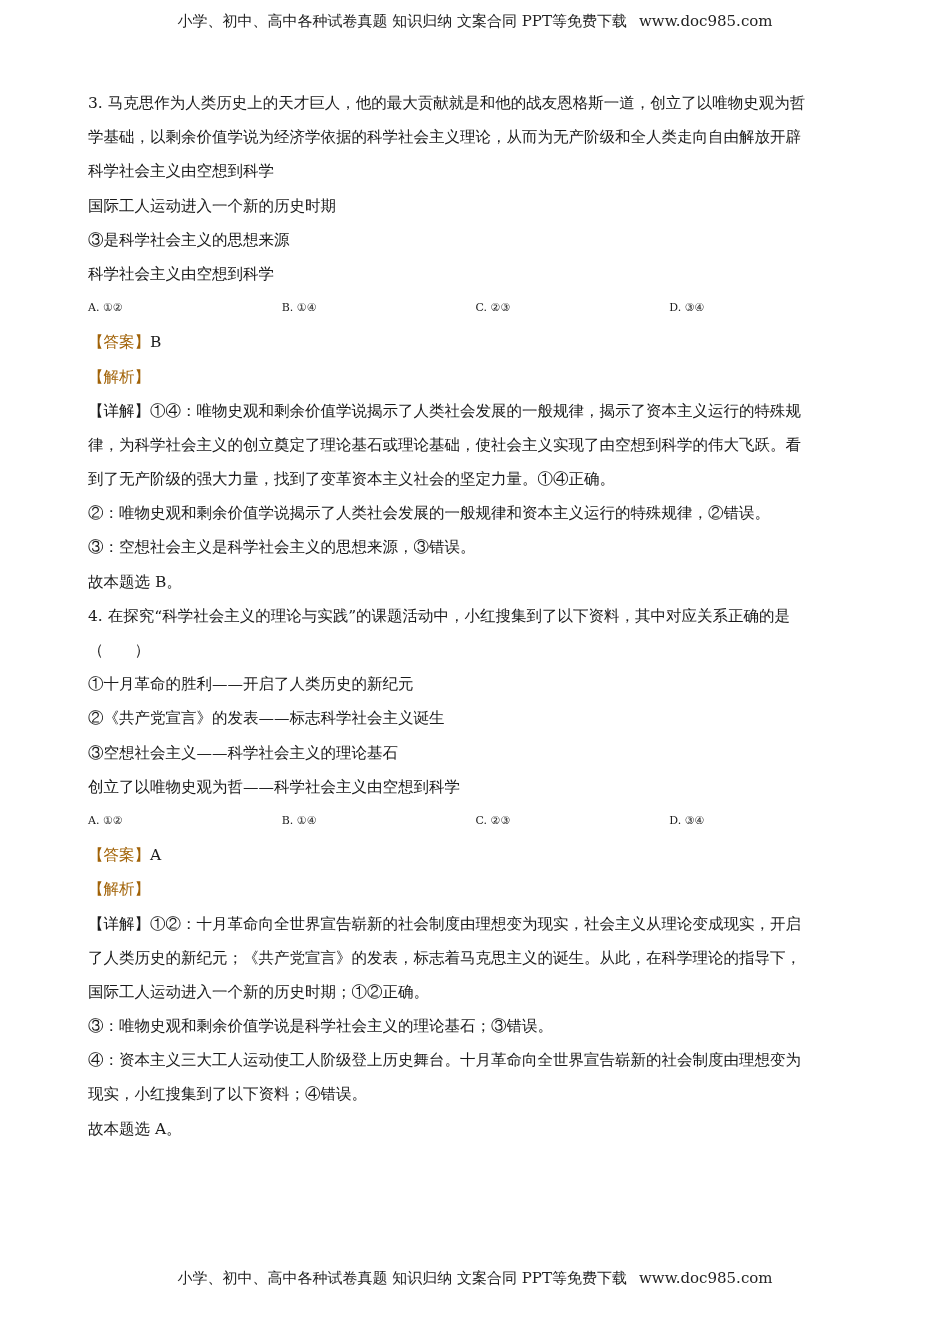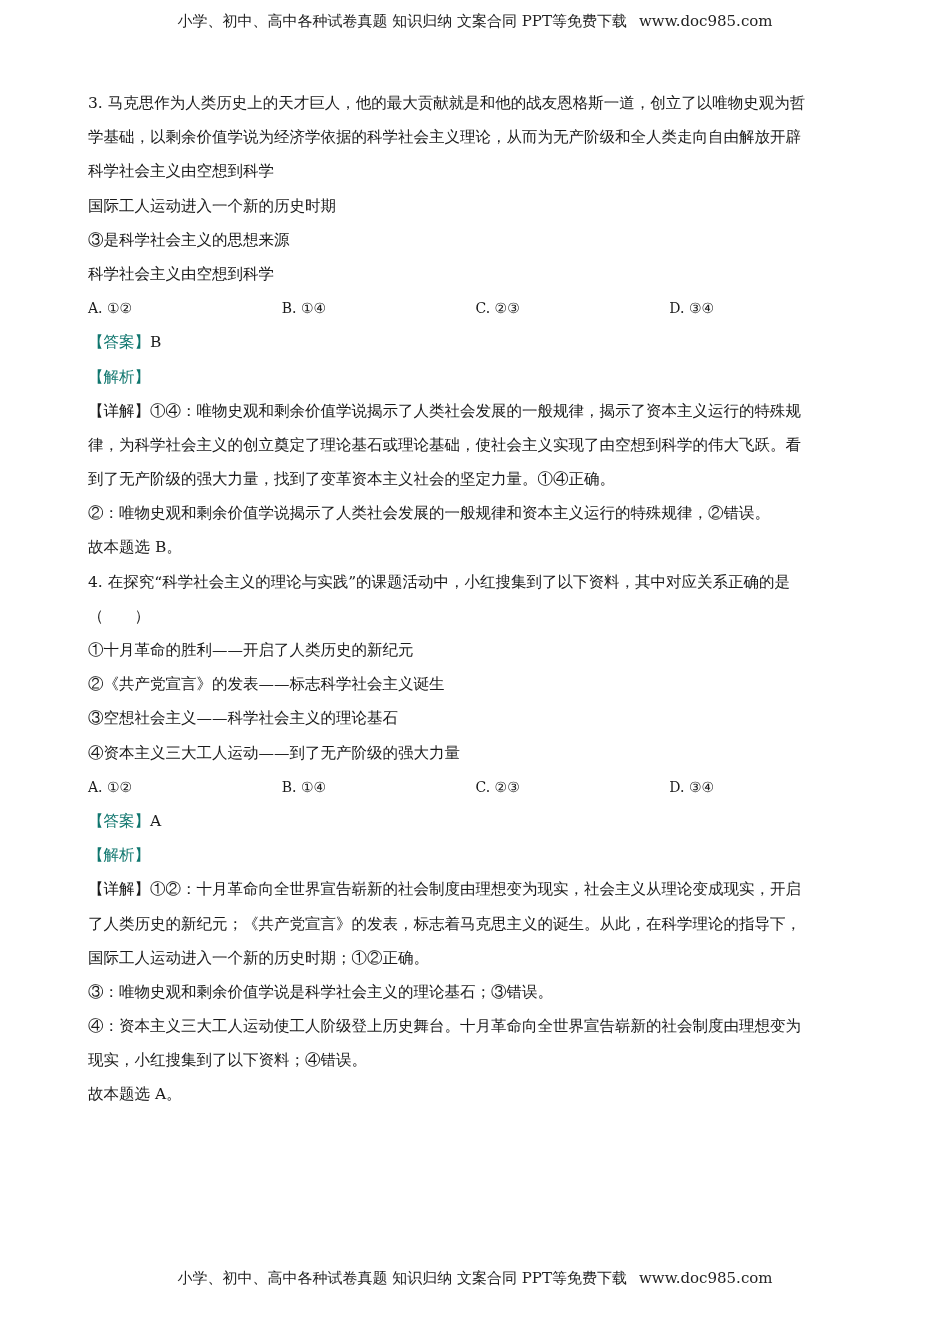--- a/index.html
+++ b/index.html
@@ -15,23 +15,23 @@
   .page-header { top: 12px; }
   .page-footer { top: 1269px; }
   .page-header .site, .page-footer .site { margin-left: 12px; }
   .content {
     position: absolute; left: 88px; top: 86px; width: 775px;
   }
   .line {
     font-size: 15.5px; line-height: 34.2px; height: 34.2px;
     white-space: nowrap; overflow: visible;
   }
-  .options { display: flex; font-size: 14px; line-height: 34.2px; height: 34.2px; }
+  .options { display: flex; font-size: 11px; line-height: 34.2px; height: 34.2px; }
   .options .opt { width: 194px; white-space: nowrap; }
-  .tag { color: #0f766e; text-align: center; }
+  .tag { color: #a16207; text-align: center; }
 </style>
 </head>
 <body>
 
 <div class="page-header">
   <span>小学、初中、高中各种试卷真题 知识归纳 文案合同 PPT等免费下载</span><span class="site">www.doc985.com</span>
 </div>
 
 <div class="content">
 
@@ -47,30 +47,31 @@
       <span class="opt">B. ①④</span>
       <span class="opt">C. ②③</span>
       <span class="opt">D. ③④</span>
     </div>
     <div class="line"><span class="tag">【答案】</span><span>B</span></div>
     <div class="line"><span class="tag">【解析】</span></div>
     <div class="line"><span>【详解】</span><span>①④：唯物史观和剩余价值学说揭示了人类社会发展的一般规律，揭示了资本主义运行的特殊规</span></div>
     <div class="line">律，为科学社会主义的创立奠定了理论基石或理论基础，使社会主义实现了由空想到科学的伟大飞跃。看</div>
     <div class="line">到了无产阶级的强大力量，找到了变革资本主义社会的坚定力量。①④正确。</div>
     <div class="line">②：唯物史观和剩余价值学说揭示了人类社会发展的一般规律和资本主义运行的特殊规律，②错误。</div>
+    <div class="line">③：空想社会主义是科学社会主义的思想来源，③错误。</div>
     <div class="line">故本题选 B。</div>
   </div>
 
   <div>
     <div class="line">4. 在探究“科学社会主义的理论与实践”的课题活动中，小红搜集到了以下资料，其中对应关系正确的是</div>
     <div class="line">（　　）</div>
     <div class="line">①十月革命的胜利——开启了人类历史的新纪元</div>
     <div class="line">②《共产党宣言》的发表——标志科学社会主义诞生</div>
     <div class="line">③空想社会主义——科学社会主义的理论基石</div>
-    <div class="line">④资本主义三大工人运动——到了无产阶级的强大力量</div>
+    <div class="line">创立了以唯物史观为哲——科学社会主义由空想到科学</div>
     <div class="options">
       <span class="opt">A. ①②</span>
       <span class="opt">B. ①④</span>
       <span class="opt">C. ②③</span>
       <span class="opt">D. ③④</span>
     </div>
     <div class="line"><span class="tag">【答案】</span><span>A</span></div>
     <div class="line"><span class="tag">【解析】</span></div>
     <div class="line"><span>【详解】</span><span>①②：十月革命向全世界宣告崭新的社会制度由理想变为现实，社会主义从理论变成现实，开启</span></div>
     <div class="line">了人类历史的新纪元；《共产党宣言》的发表，标志着马克思主义的诞生。从此，在科学理论的指导下，</div>

